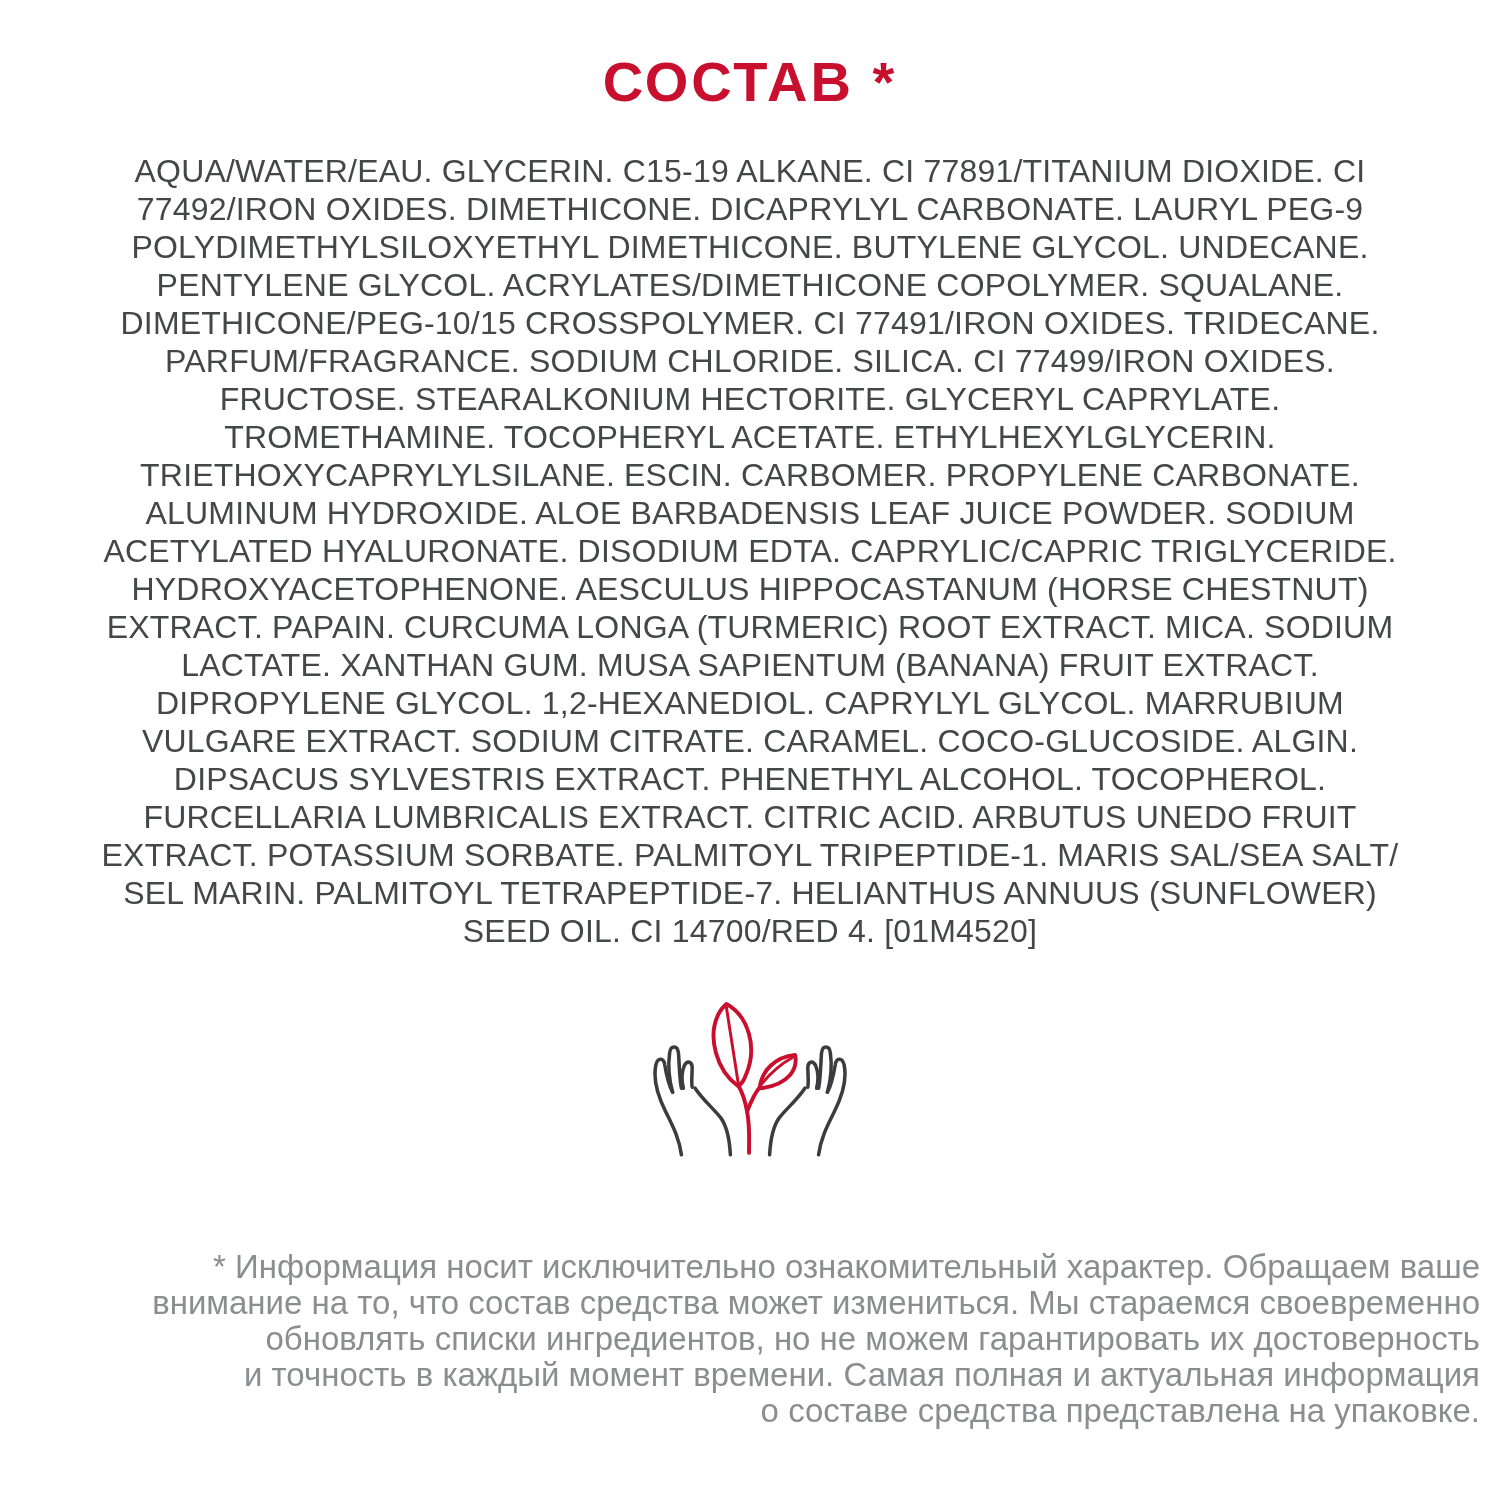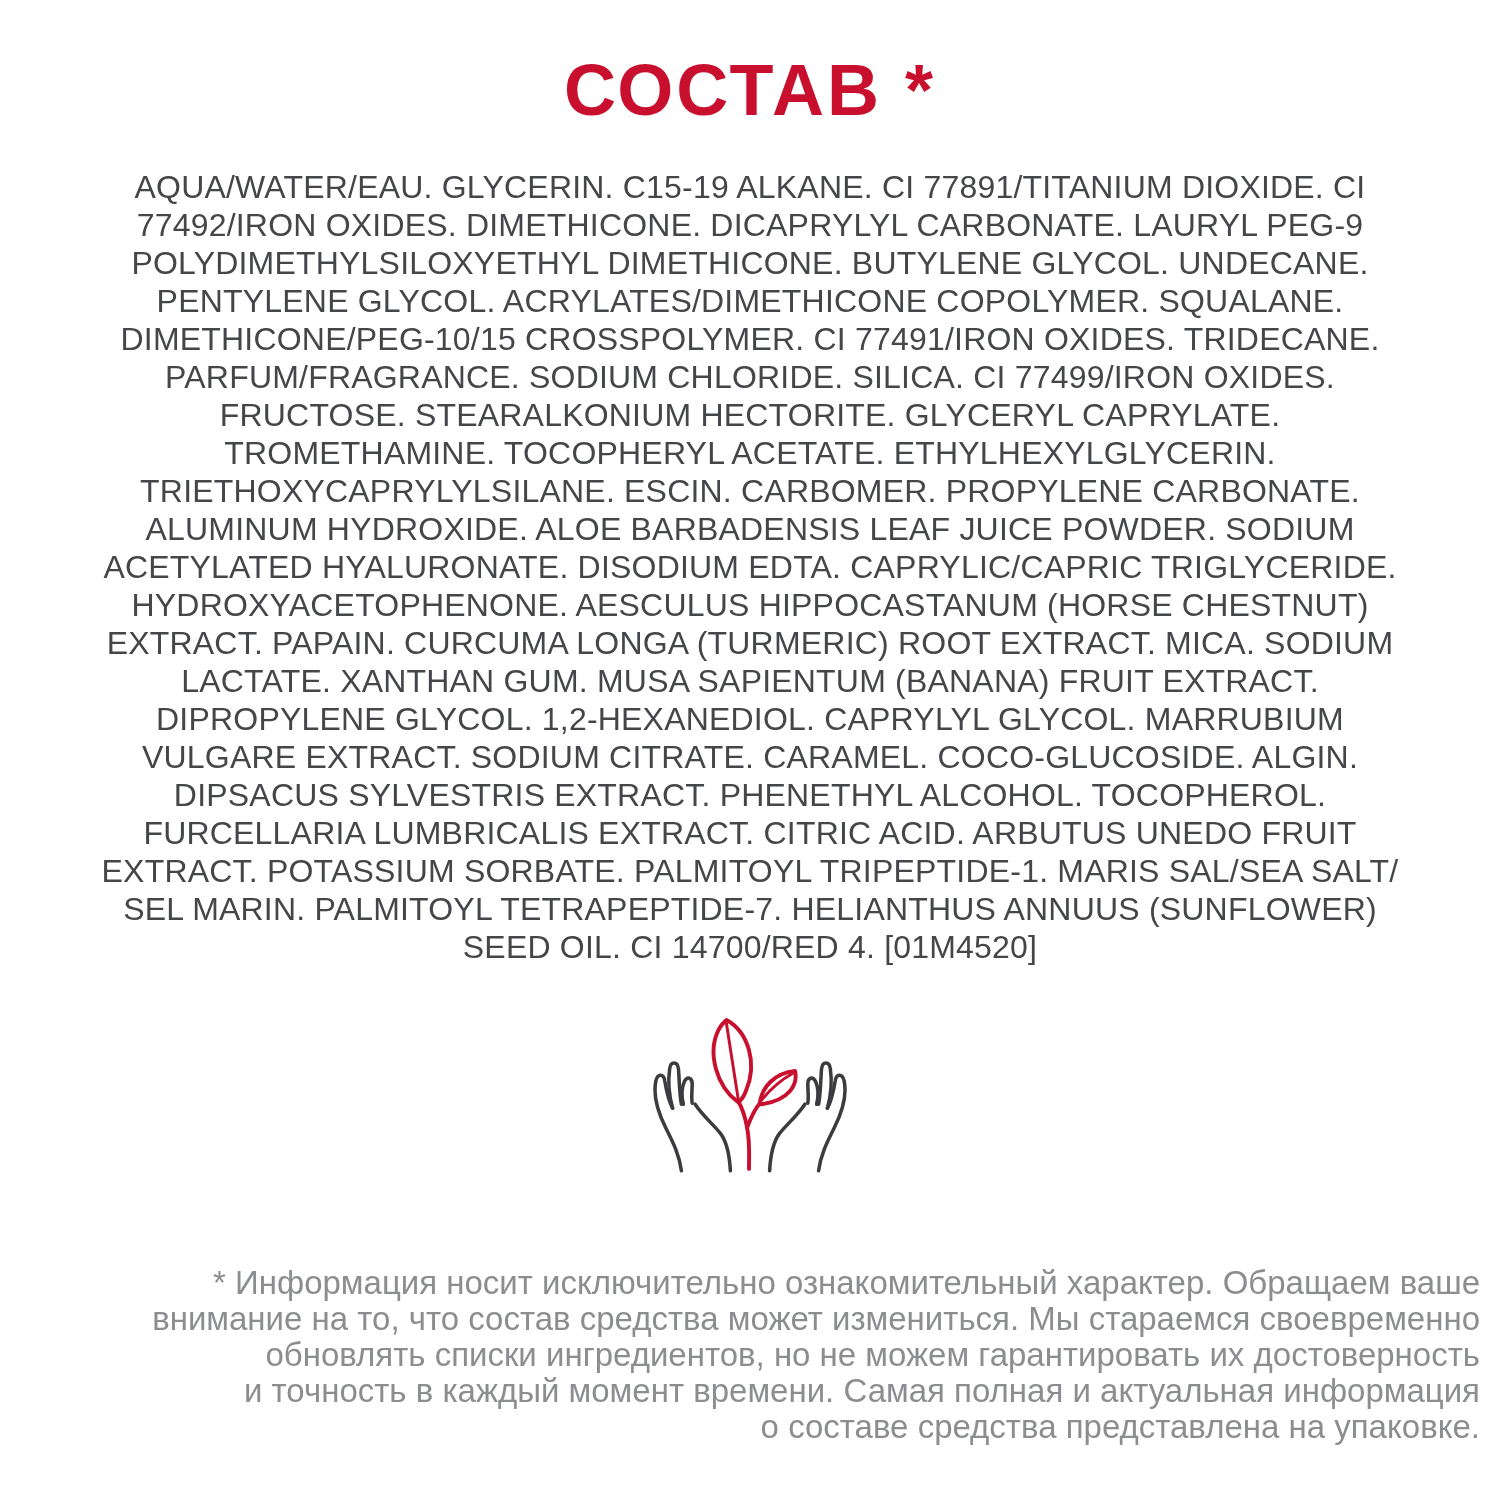--- a/index.html
+++ b/index.html
@@ -9,21 +9,21 @@
     width: 1500px;
     height: 1500px;
     background: #ffffff;
     overflow: hidden;
   }
   .title {
     margin: 0;
     padding-top: 54px;
     text-align: center;
     color: #C8102E;
-    font-size: 72px;
+    font-size: 56px;
     font-weight: 800;
     letter-spacing: 3px;
     line-height: 1;
     font-family: "Liberation Sans", sans-serif;
   }
   .ingredients {
     width: 1400px;
     margin: 42px auto 4px;
     text-align: center;
     color: #45464A;

